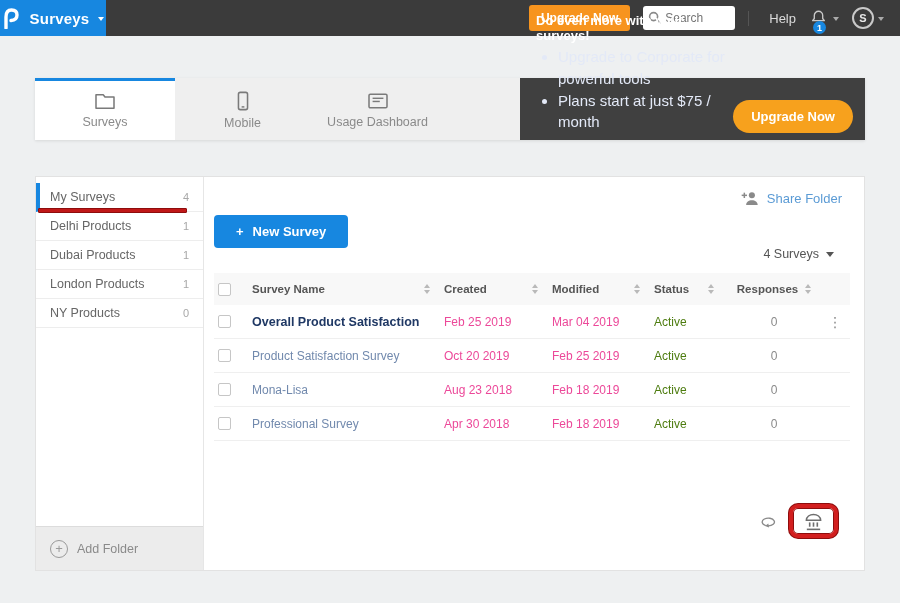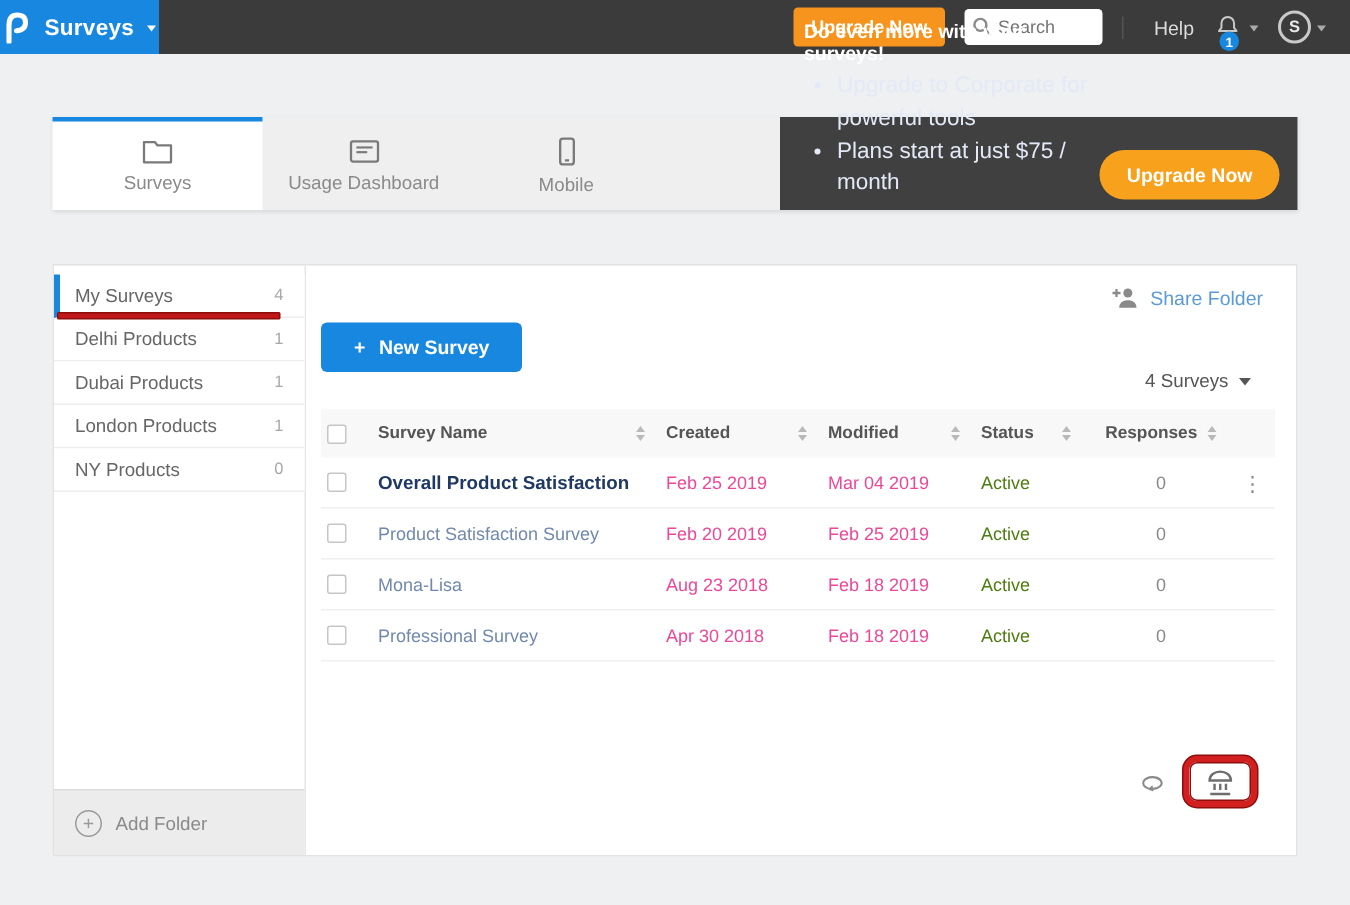--- a/index.html
+++ b/index.html
@@ -124,33 +124,33 @@
 
   <div class="tabstrip">
     <div class="tabs">
       <div class="tab active">
         <svg width="22" height="18" viewBox="0 0 24 20">
           <path d="M2 3h8l2 2.5h10V18H2z" fill="none" stroke="#7a7a7a" stroke-width="1.7" stroke-linejoin="round"></path>
         </svg>
         <span>Surveys</span>
       </div>
       <div class="tab">
+        <svg width="14" height="20" viewBox="0 0 14 22">
+          <rect x="2" y="1.5" width="10" height="19" rx="2" fill="none" stroke="#7a7a7a" stroke-width="1.7"></rect>
+          <line x1="5.5" y1="17.5" x2="8.5" y2="17.5" stroke="#7a7a7a" stroke-width="1.6"></line>
+        </svg>
+        <span>Mobile</span>
+      </div>
+      <div class="tab">
         <svg width="22" height="18" viewBox="0 0 24 20">
           <rect x="2" y="2.5" width="20" height="15" rx="1.5" fill="none" stroke="#7a7a7a" stroke-width="1.7"></rect>
           <line x1="6" y1="7" x2="18" y2="7" stroke="#7a7a7a" stroke-width="1.6"></line>
           <line x1="6" y1="10.5" x2="14" y2="10.5" stroke="#7a7a7a" stroke-width="1.6"></line>
         </svg>
         <span>Usage Dashboard</span>
-      </div>
-      <div class="tab">
-        <svg width="14" height="20" viewBox="0 0 14 22">
-          <rect x="2" y="1.5" width="10" height="19" rx="2" fill="none" stroke="#7a7a7a" stroke-width="1.7"></rect>
-          <line x1="5.5" y1="17.5" x2="8.5" y2="17.5" stroke="#7a7a7a" stroke-width="1.6"></line>
-        </svg>
-        <span>Mobile</span>
       </div>
       <div class="tab-filler"></div>
     </div>
     <div class="promo">
       <div class="promo-text">
         <div class="promo-title">Do even more with your surveys!</div>
         <ul class="promo-bullets">
           <li>Upgrade to Corporate for powerful tools</li>
           <li>Plans start at just $75 / month</li>
         </ul>
@@ -267,21 +267,21 @@
             </div>
         </div>
 
         <div class="trow">
           <div class="cell c-check">
               <span class="checkbox"></span>
             </div>
           <div class="cell c-name">
               <a class="survey-link name-reg">Product Satisfaction Survey</a>
             </div>
-          <div class="cell c-created date-txt">Feb 20 2019</div>
+          <div class="cell c-created date-txt">Oct 20 2019</div>
           <div class="cell c-modified date-txt">Feb 25 2019</div>
           <div class="cell c-status status-txt">Active</div>
           <div class="cell c-resp resp-txt">0</div>
           <div class="cell c-kebab"></div>
         </div>
 
         <div class="trow">
           <div class="cell c-check">
               <span class="checkbox"></span>
             </div>

